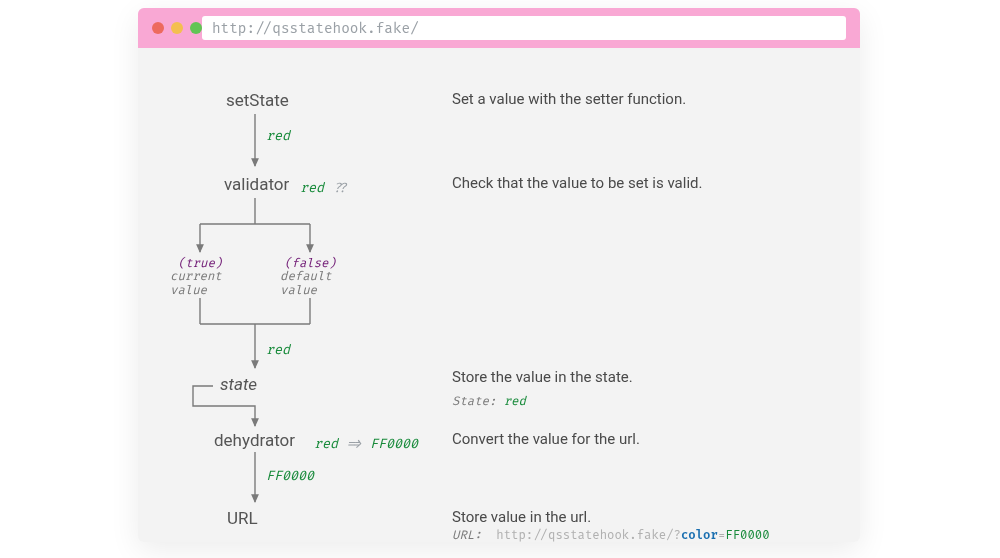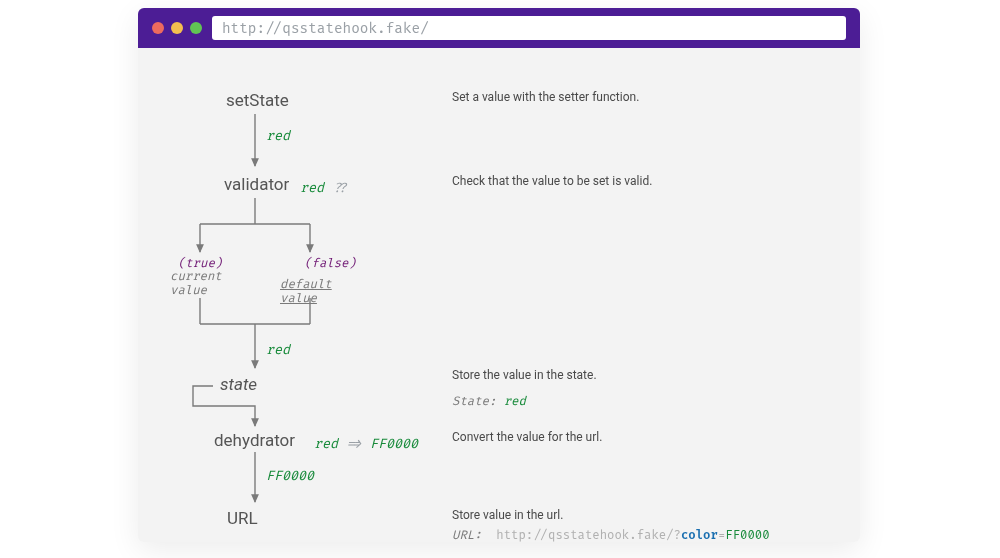--- a/index.html
+++ b/index.html
@@ -19,22 +19,21 @@
     height: 534px;
     background: #f3f3f3;
     border-radius: 6px;
     box-shadow: 0 8px 30px rgba(0,0,0,0.08);
   }
   .titlebar {
     height: 40px;
     display: flex;
     align-items: center;
     padding: 0 14px;
-    gap: 10px;
-    background: #4c1d95;
+    background: #f9a8d4;
     border-radius: 6px 6px 0 0;
   }
   .lights { display: flex; gap: 7px; }
   .light { width: 12px; height: 12px; border-radius: 50%; }
   .addr {
     flex: 1;
     height: 24px;
     background: #fff;
     border-radius: 3px;
     display: flex;
@@ -77,21 +76,21 @@
     position: absolute;
     font-size: 12px;
     color: #7a7a7a;
     font-style: italic;
     text-align: left;
     width: 60px;
     line-height: 1.2;
   }
   .desc {
     position: absolute;
-    font-size: 12px;
+    font-size: 15px;
     color: #4a4a4a;
   }
   .desc-sub {
     position: absolute;
     font-size: 12px;
     font-style: italic;
     color: #7a7a7a;
   }
   .desc-sub .green { color: #178a3a; }
   .desc-sub .blue { color: #1a6fb0; font-style: normal; font-weight: 600; }
@@ -159,22 +158,22 @@
 
     <div class="annot-code mono" style="left:162px; top:132px;">
       <span>red</span>
       <span class="gray">??</span>
     </div>
 
     <div class="branch-label mono" style="left:32px; top:208px;">(true)</div>
     <div class="branch-sub mono" style="left:32px; top:222px; white-space:pre;">current
 value</div>
 
-    <div class="branch-label mono" style="left:142px; top:208px;margin-left:20px;">(false)</div>
-    <div class="branch-sub mono" style="left:142px; top:230px; white-space:pre;text-decoration:underline;">default
+    <div class="branch-label mono" style="left:142px; top:208px;">(false)</div>
+    <div class="branch-sub mono" style="left:142px; top:222px; white-space:pre;">default
 value</div>
 
     <div class="edge-label mono" style="left:128px; top:294px;">red</div>
 
     <div class="annot-code mono" style="left:176px; top:388px;">
       <span>red</span>
       <span class="gray">=&gt;</span>
       <span>FF0000</span>
     </div>
 

